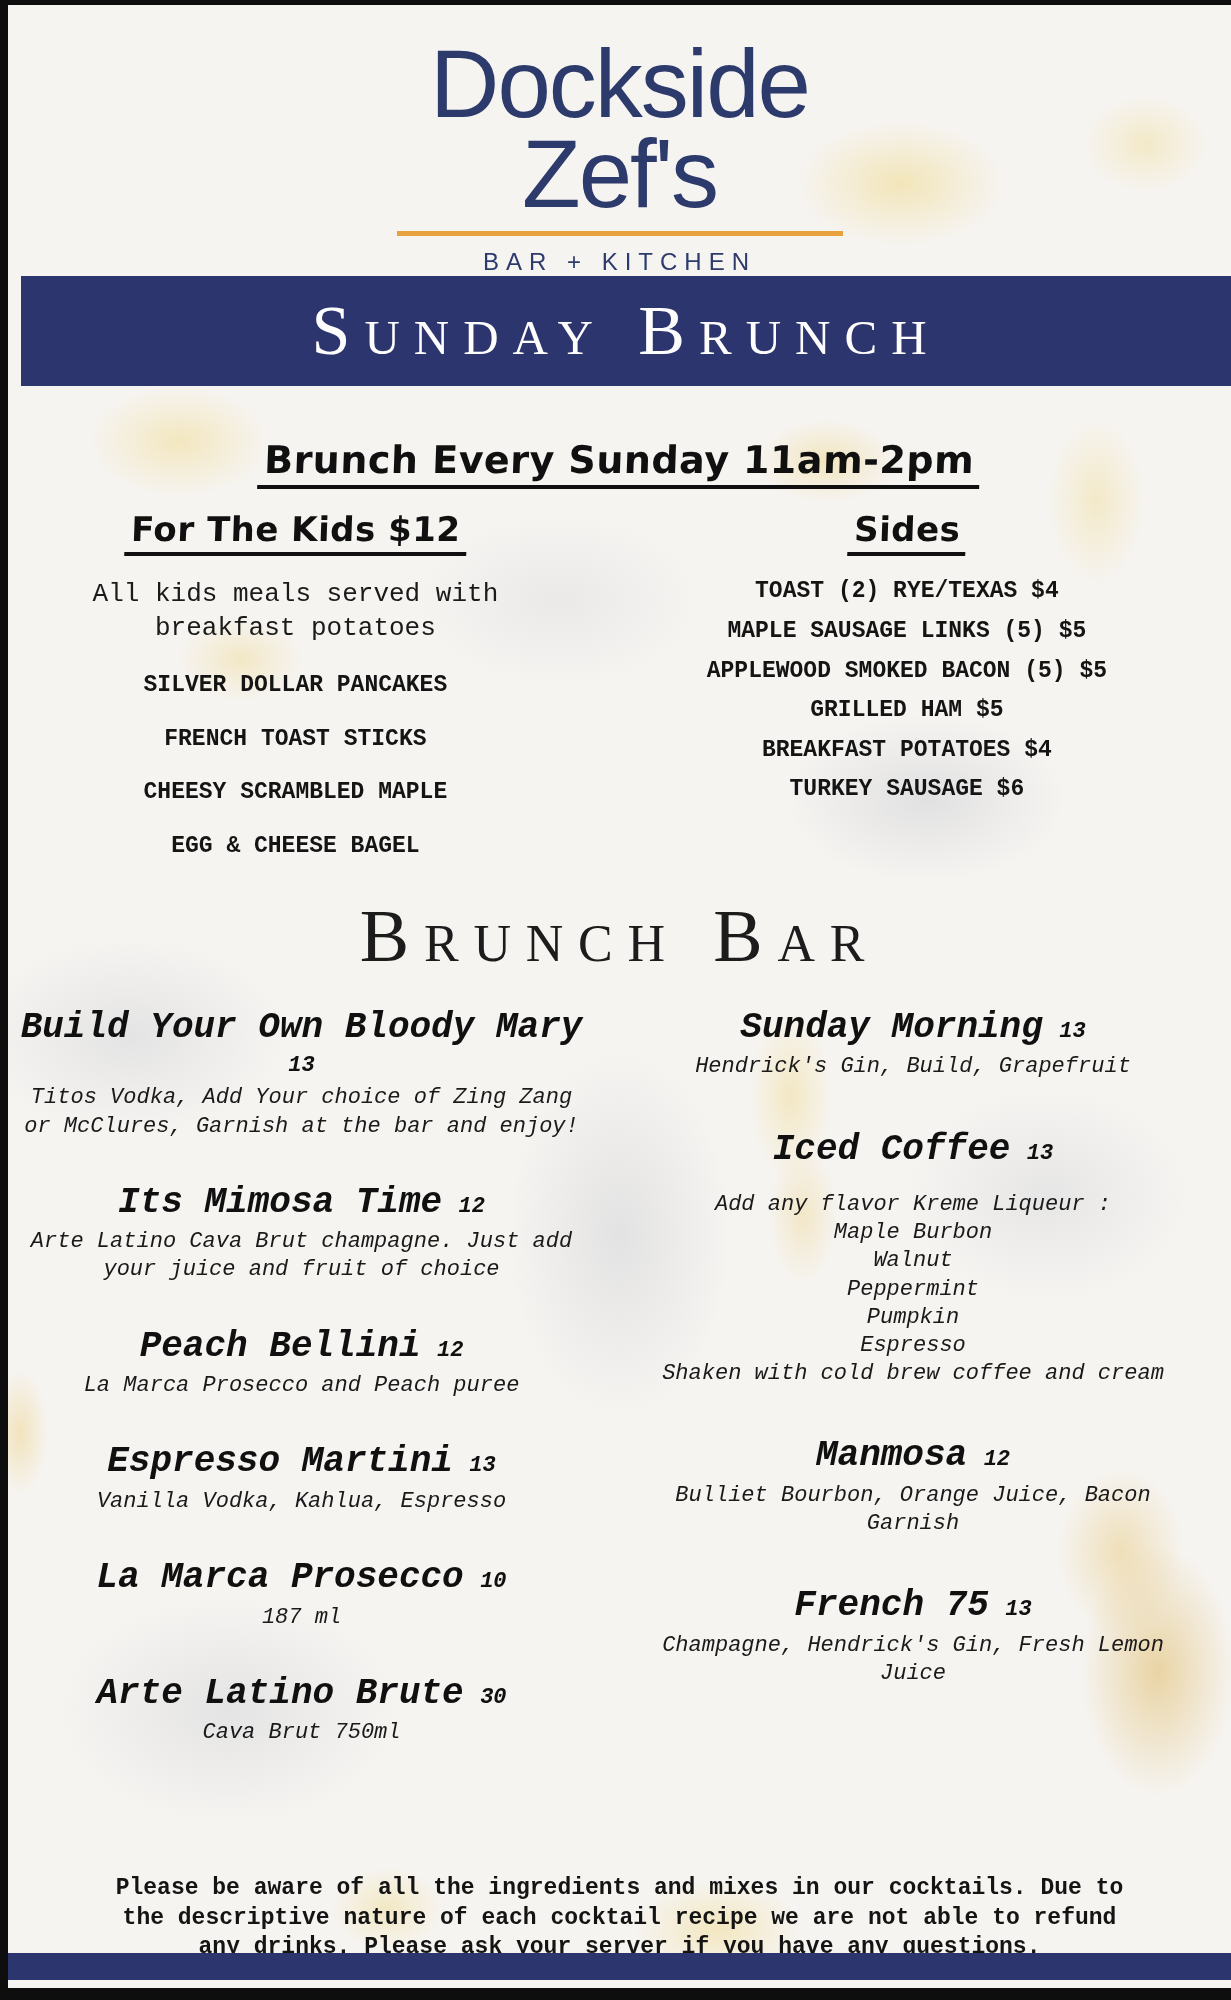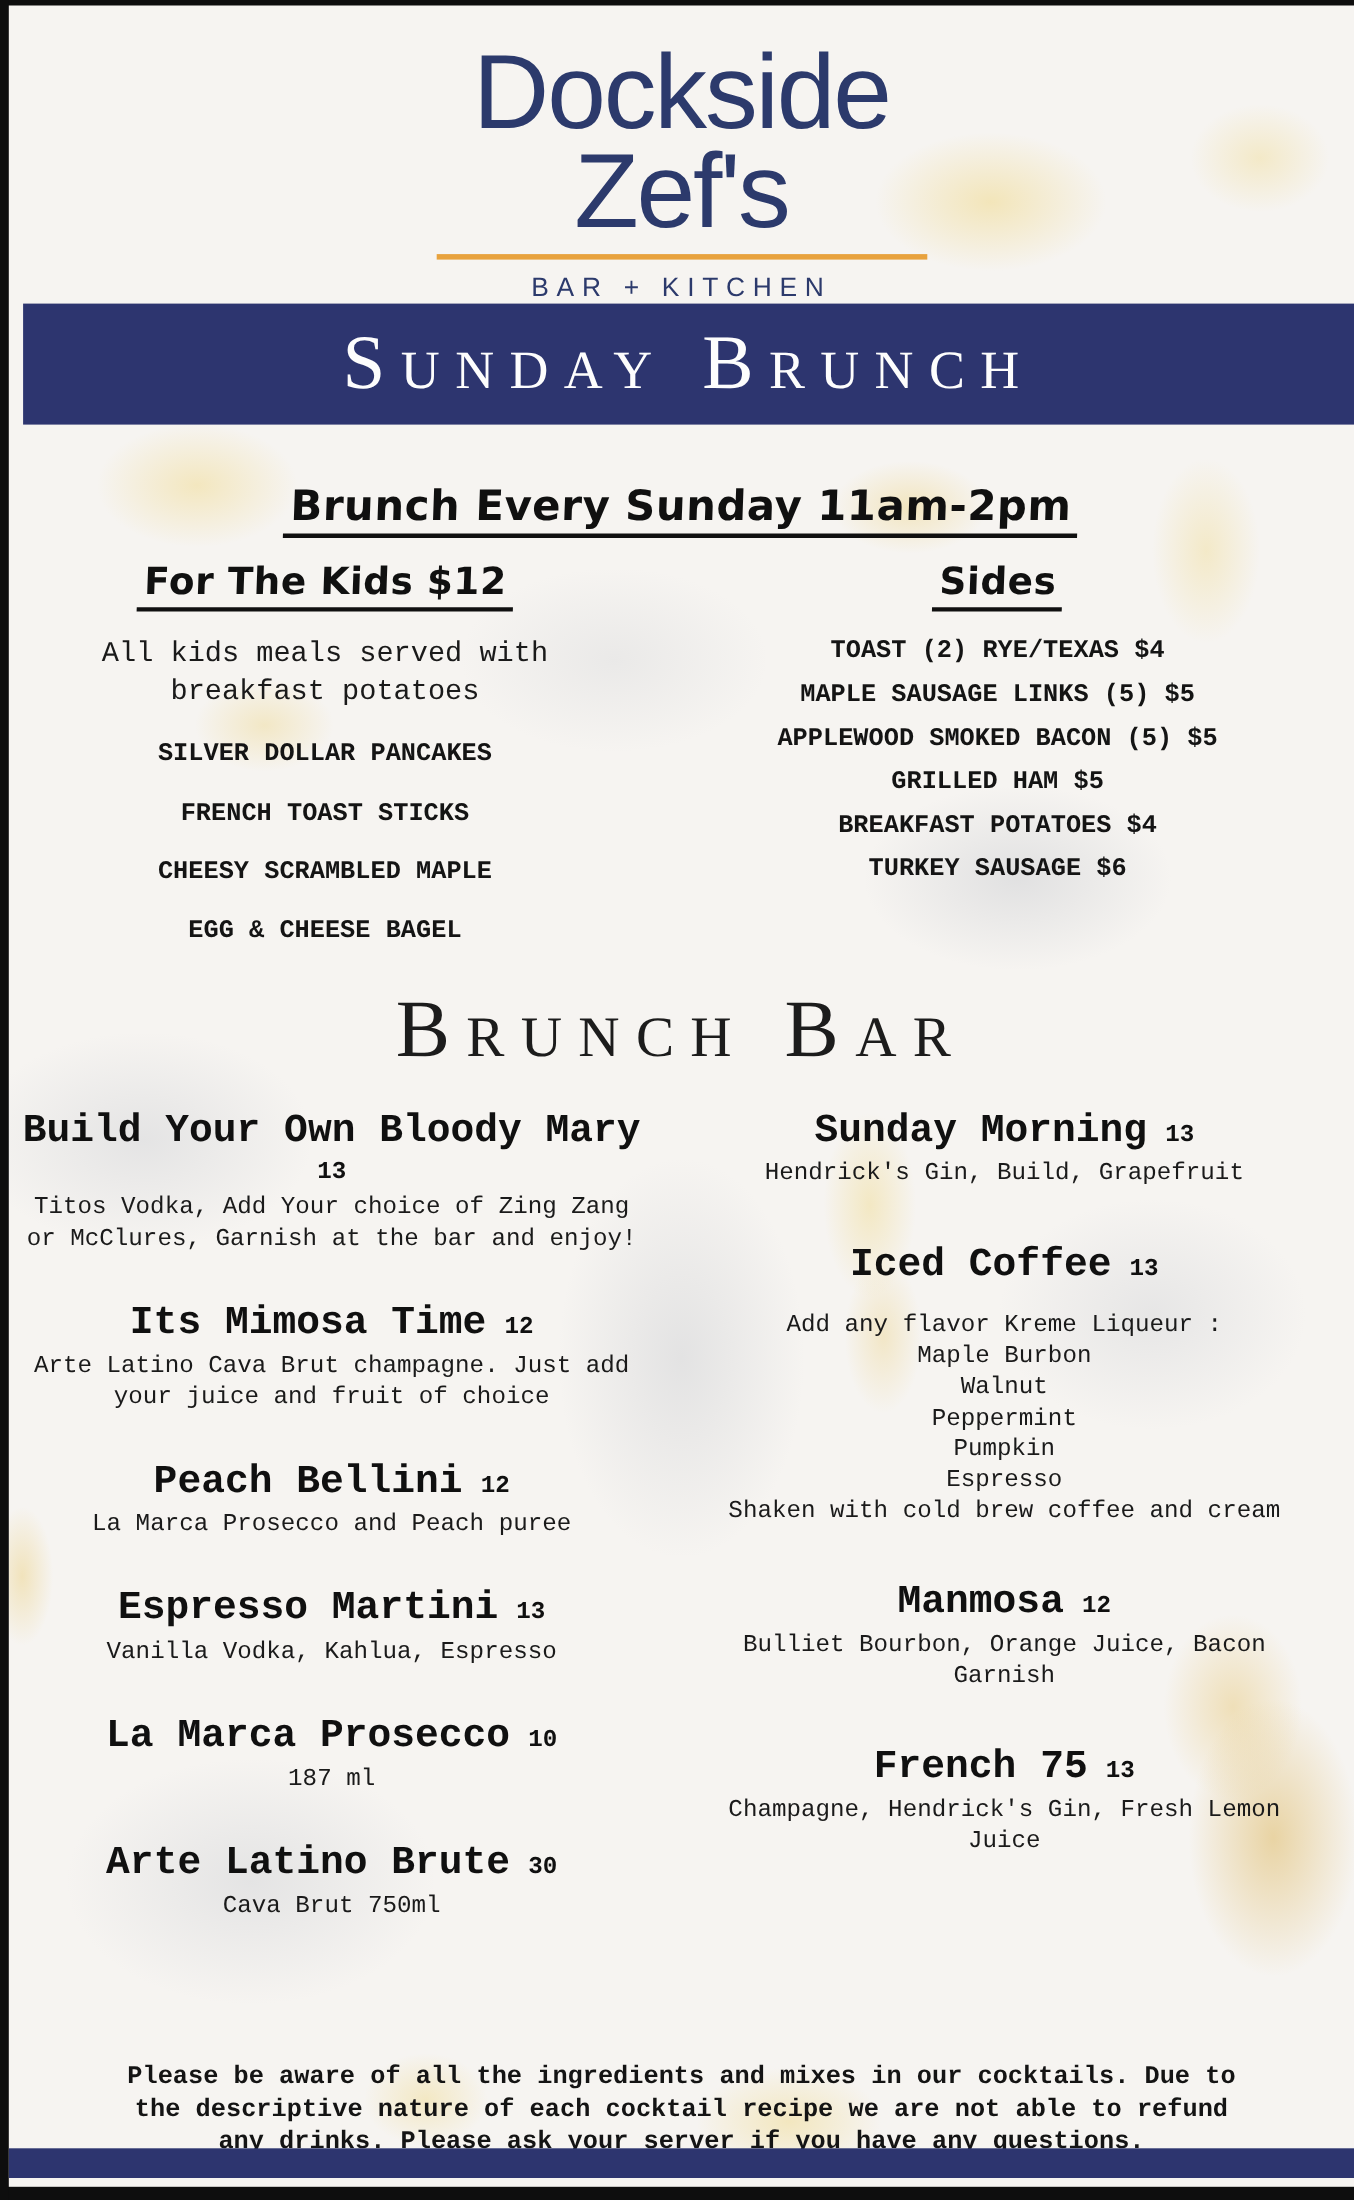--- a/index.html
+++ b/index.html
@@ -60,21 +60,21 @@
              margin:22px auto 0;color:#1a1a1a;}
   .plain-item{font-family:"Liberation Mono",monospace;font-weight:700;font-size:23px;
               line-height:1.2;color:#141414;}
   .kids-col .plain-item{margin-top:26px;}
   .sides-col .plain-item{margin-top:12px;}
   .sides-col .plain-item:first-of-type{margin-top:22px;}
   
   .brunch-bar-heading{margin:36px 0 0;text-align:center;font-family:"Liberation Serif",serif;
                       font-variant:small-caps;font-weight:400;font-size:74px;line-height:1.1;
                       letter-spacing:.2em;color:#1c1c1c;}
-  .cocktails{display:flex;margin-top:30px;align-items:flex-start;}
+  .cocktails{display:flex;margin-top:30px;align-items:flex-start;font-style:italic;}
   .col-left{width:48%;text-align:center;}
   .col-right{width:52%;text-align:center;}
   .drink{margin-bottom:42px;}
   .col-right .drink{margin-bottom:48px;}
   .drink-name-line{line-height:1.1;}
   .drink-name{font-family:"Liberation Mono",monospace;font-weight:700;font-size:36px;color:#101010;}
   .drink-price{font-family:"Liberation Mono",monospace;font-weight:700;font-size:22px;color:#101010;
                margin-left:12px;}
   .drink-price-line{font-family:"Liberation Mono",monospace;font-weight:700;font-size:22px;
                     margin-top:6px;color:#101010;}

